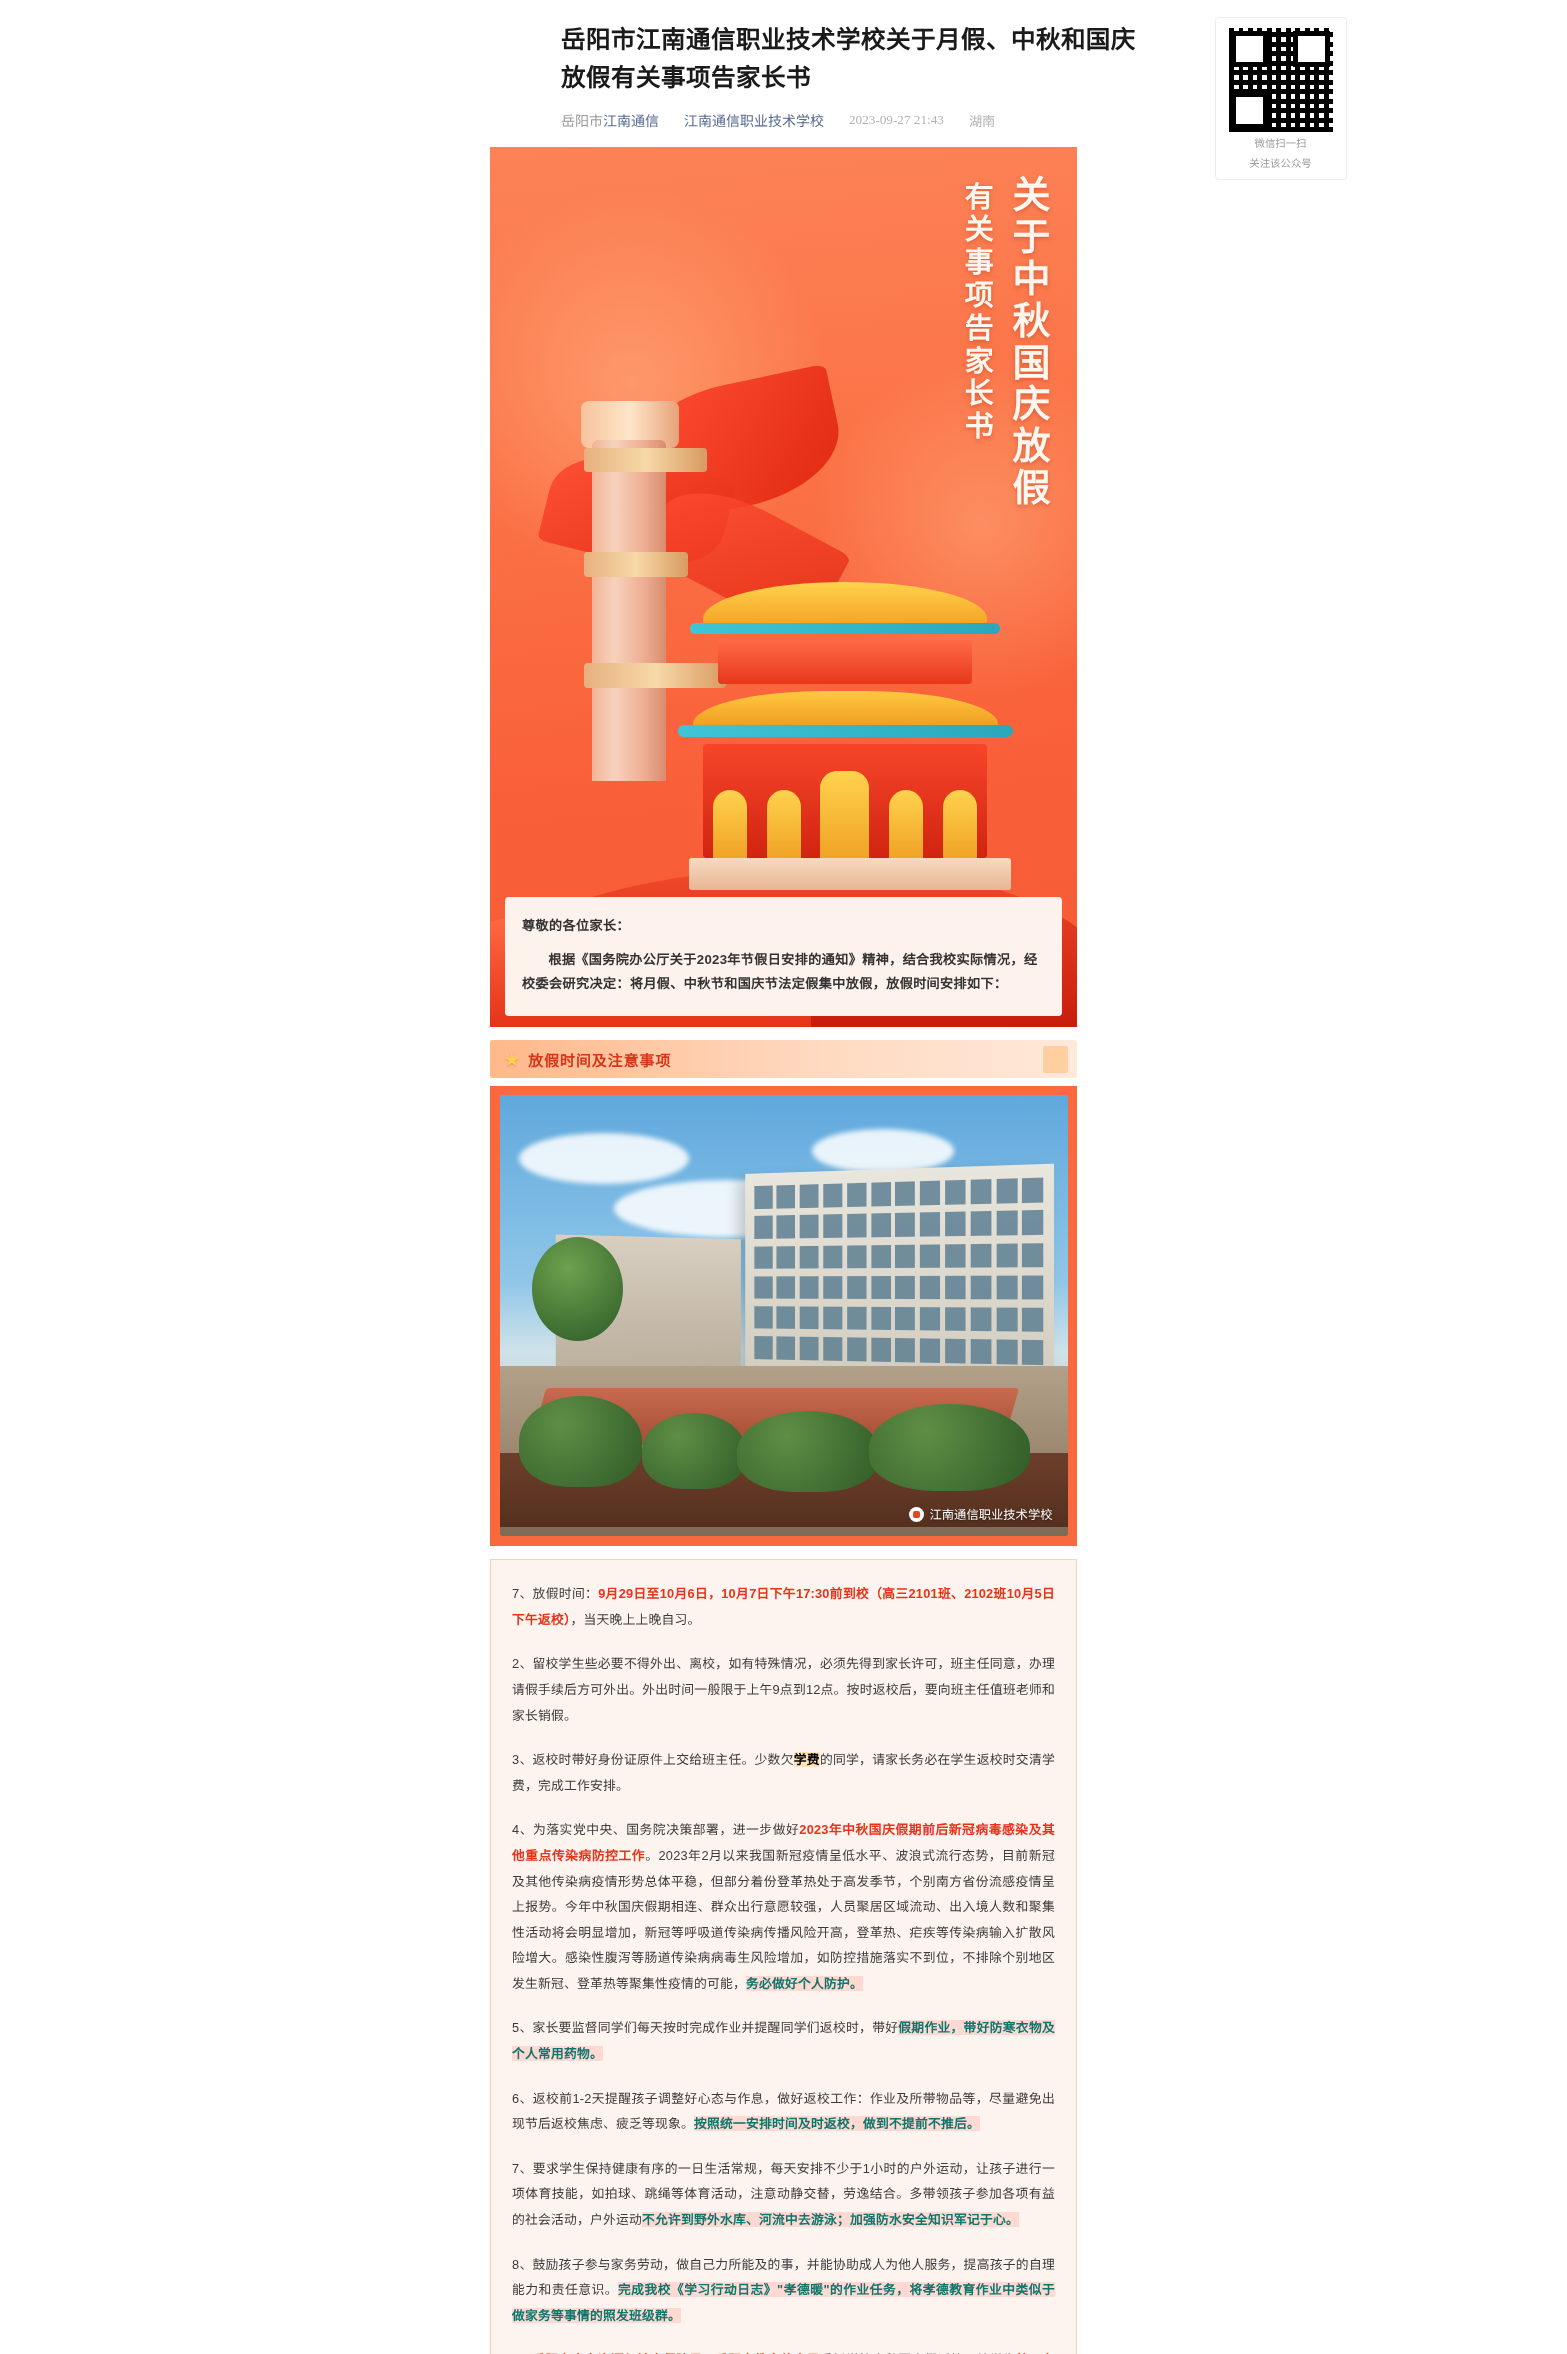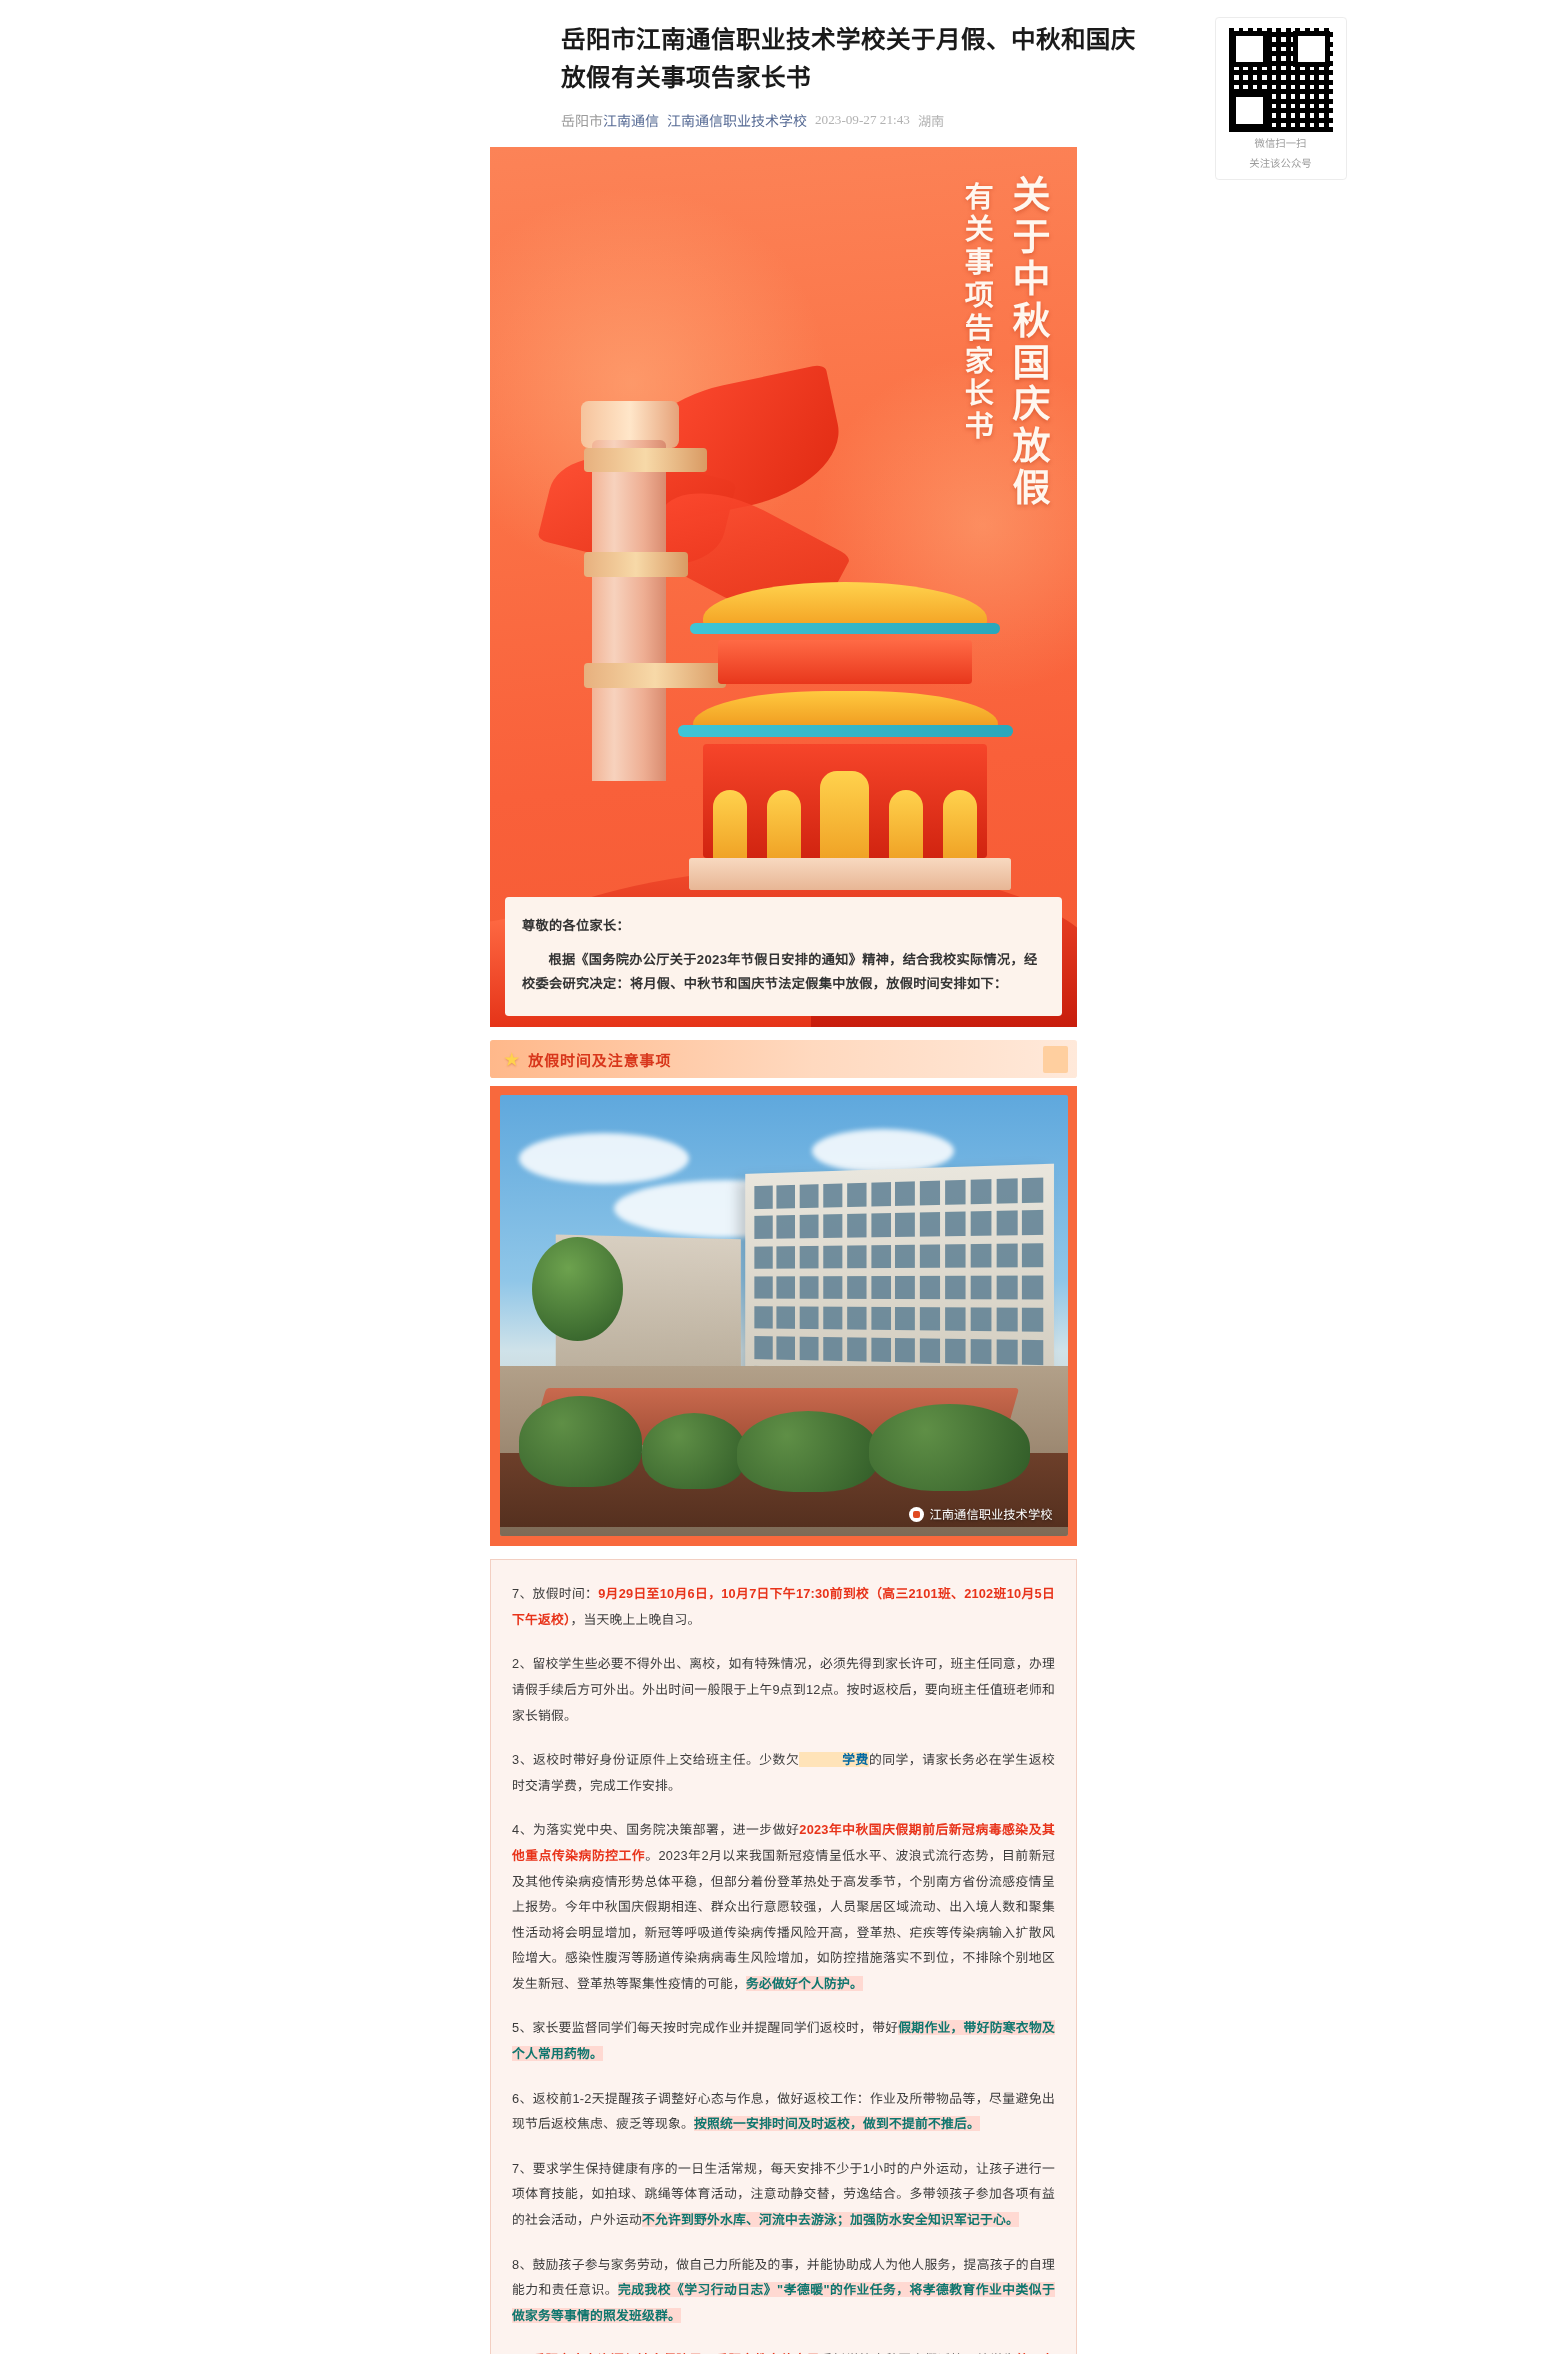--- a/index.html
+++ b/index.html
@@ -40,21 +40,21 @@
     color: #1a1a1a;
     letter-spacing: 0.4px;
     max-width: 577px;
   }
   .art-meta {
     margin-top: 13.2px;
     font-size: 14px;
     color: #9a9a9a;
     display: flex;
     align-items: center;
-    gap: 8px;
+    gap: 25px;
   }
   .art-meta .acct {
     color: #9a9a9a;
   }
   .art-meta .acct .blue {
     color: #576b95;
   }
   .art-meta .acct-name {
     color: #576b95;
     font-weight: 400;
@@ -445,24 +445,23 @@
     color: #3b3b3b;
     letter-spacing: 0.2px;
     text-align: justify;
   }
   .rules p:last-child { margin-bottom: 0; }
   .rules .hl {
     color: #e8331a;
     font-weight: 700;
   }
   .rules .hlbg {
-    color: #0369a1;
+    color: #000000;
     font-weight: 700;
     background: #ffe3b8;
-    padding-left: 43px;
   }
   .rules .hlpink {
     color: #0f766e;
     font-weight: 700;
     background: #ffd9d2;
   }
 </style>
 </head>
 <body>
 

